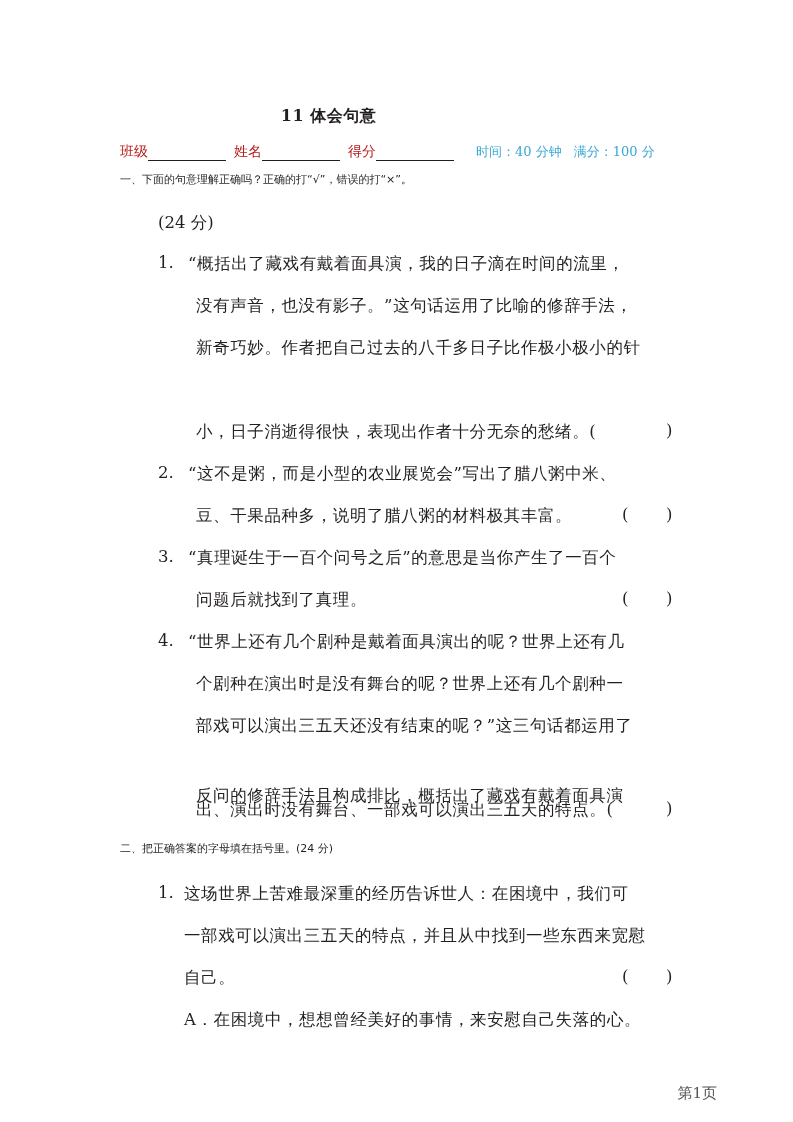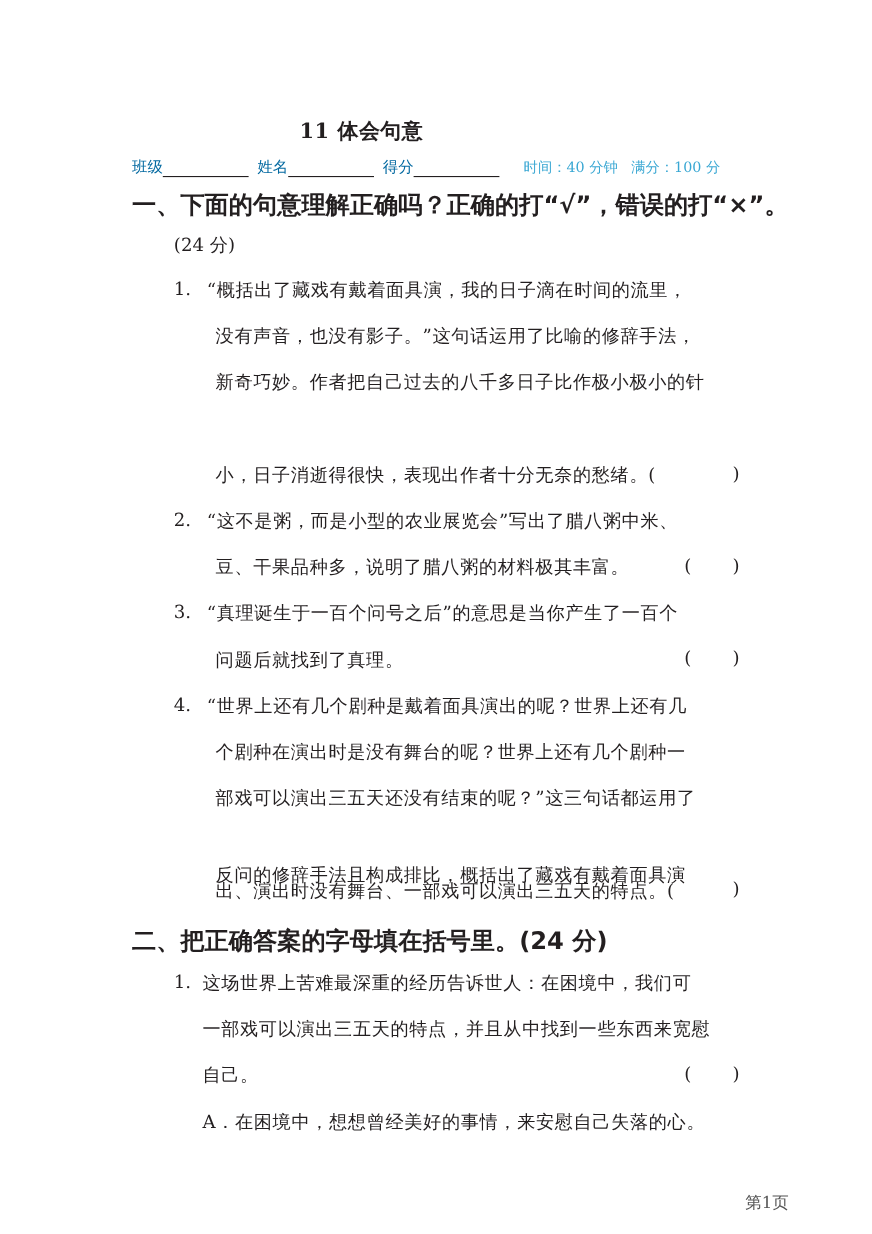--- a/index.html
+++ b/index.html
@@ -1,27 +1,27 @@
 <!DOCTYPE html>
 <html><head>
   <meta charset="utf-8">
   <style>
     html, body { margin: 0; padding: 0; background: #ffffff; }
     body { width: 793px; height: 1122px; position: relative; overflow: hidden;
            font-family: "DejaVu Serif", "Liberation Serif", serif; color: #231f20; }
     .page { position: absolute; left: 0; top: 0; width: 793px; height: 1122px; }
     .title { position: absolute; left: 0; width: 657px; top: 106px; text-align: center;
-             font-size: 19px; font-weight: bold; letter-spacing: 0.5px; }
+             font-size: 16px; font-weight: bold; letter-spacing: 0.5px; }
     .info-row { position: absolute; left: 120px; top: 139px; width: 560px; height: 22px;
                 font-size: 14px; display: flex; align-items: flex-end; }
-    .info-label { color: #0369a1; }
+    .info-label { color: #b91c1c; }
     .blank { display: inline-block; border-bottom: 1.5px solid #231f20; width: 78px; height: 16px; margin-right: 8px; }
     .meta { color: #39a7d3; font-size: 13px; margin-left: 14px; }
     .meta span { margin-right: 8px; }
-    .section { position: absolute; left: 120px; font-size: 22px; font-family: "DejaVu Sans", "Liberation Sans", sans-serif; font-weight: 700; }
+    .section { position: absolute; left: 120px; font-size: 11px; font-family: "DejaVu Sans", "Liberation Sans", sans-serif; font-weight: 400; }
     .points { position: absolute; left: 158px; font-size: 16.5px; }
     .q-num { position: absolute; left: 158px; font-size: 16.5px; }
     .line { position: absolute; font-size: 16.5px; white-space: nowrap; letter-spacing: 0.6px; }
     .paren { position: absolute; font-size: 16.5px; }
     .footer { position: absolute; right: 76px; top: 1084px; font-size: 15px; color: #555; }
   </style>
 </head>
 <body>
 
 <div class="page">

